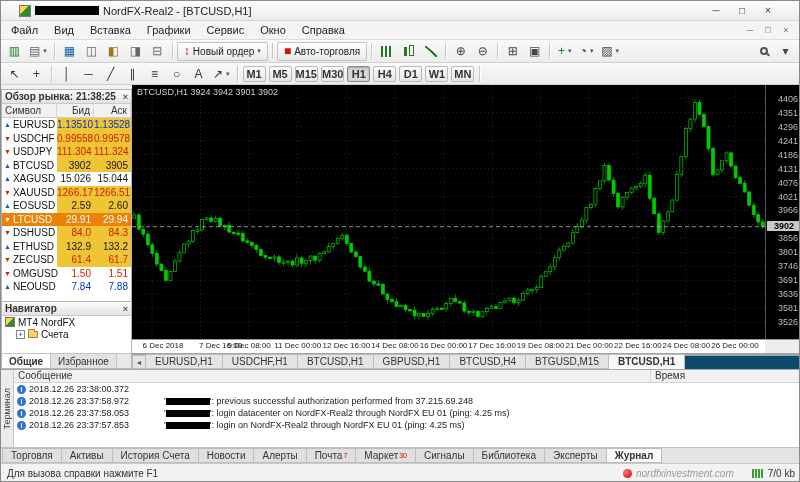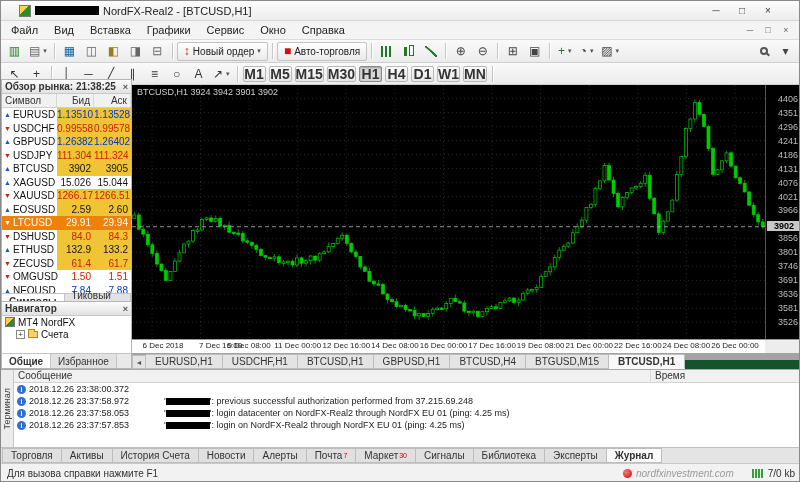--- a/index.html
+++ b/index.html
@@ -26,33 +26,33 @@
   .toolbar{position:absolute;left:0;width:798px;background:linear-gradient(#fafafa,#ebebeb);border-bottom:1px solid #cfcfcf;display:flex;align-items:center;padding:0 3px;gap:1px}
   #toolbar1{top:39px;height:23px}
   #toolbar2{top:62px;height:22px}
   .tbtn{height:19px;min-width:21px;display:flex;align-items:center;justify-content:center;gap:3px;padding:0 2px;border:1px solid transparent;border-radius:2px}
   .tbtn .glyph{font-size:12px;line-height:12px}
   .tbtn.labeled{padding:0 6px;border:1px solid #c3c3c3;background:linear-gradient(#fff,#e9e9e9)}
   .tbtn .tlabel{font-size:10px;color:#222}
   .dd{font-size:7px;color:#555}
   .tsep{width:1px;height:16px;background:#c6c6c6;box-shadow:1px 0 0 #fff;margin:0 3px}
   .tspacer{flex:1}
-  .tf-btn{min-width:23px;height:16px;margin:0 1px;display:flex;align-items:center;justify-content:center;font-size:14px;font-weight:bold;color:#333;background:linear-gradient(#fcfcfc,#e6e6e6);border:1px solid #b9b9b9;border-radius:2px}
+  .tf-btn{min-width:23px;height:16px;margin:0 1px;display:flex;align-items:center;justify-content:center;font-size:11px;font-weight:bold;color:#333;background:linear-gradient(#fcfcfc,#e6e6e6);border:1px solid #b9b9b9;border-radius:2px}
   .tf-btn.active{background:#d7d7d7;border-color:#8a8a8a;box-shadow:inset 0 1px 2px rgba(0,0,0,.25)}
   .icon-bars{width:11px;height:11px;background:repeating-linear-gradient(90deg,#207820 0 2px,transparent 2px 4px)}
   .icon-candles{width:3px;height:9px;background:#207820;box-shadow:6px -1px 0 0 #f8f8f8,6px -1px 0 1px #207820;margin-right:6px}
   .icon-line{width:12px;height:11px;background:linear-gradient(to top right,transparent 44%,#207820 46%,#207820 56%,transparent 58%)}
   .icon-magnifier{width:8px;height:8px;border:2px solid #555;border-radius:50%;position:relative}
   .icon-magnifier::after{content:'';position:absolute;width:5px;height:2px;background:#555;transform:rotate(45deg);right:-4px;bottom:-2px}
 
   
   .panel{position:absolute;left:0;width:131px;background:#fff;border:1px solid #b5b5b5}
   .panel-header{height:14px;background:linear-gradient(#fcfcfc,#e2e2e2);border-bottom:1px solid #c8c8c8;display:flex;align-items:center;padding:0 3px;font-size:10px;font-weight:bold;color:#333}
   .panel-close{margin-left:auto;color:#555;font-size:9px}
-  #market-watch{top:78px;height:260px}
+  #market-watch{top:88px;height:260px}
   .mw-cols{display:flex;height:14px;background:#f1f1f1;border-bottom:1px solid #cfcfcf;font-size:10px;color:#333}
   .mw-cols div{padding:1px 3px;border-right:1px solid #d8d8d8}
   .mw-c-sym{width:55px}
   .mw-c-bid,.mw-c-ask{width:37px;text-align:right}
   #mw-body{height:185px;overflow:hidden}
   .mw-row{display:flex;height:13.5px;font-size:10px;align-items:center}
   .mw-sym{width:55px;display:flex;align-items:center;gap:2px;padding-left:2px;color:#111}
   .mw-sym .arr{font-size:7px}
   .arr.up{color:#1558c0}
   .arr.down{color:#cc2200}
@@ -75,21 +75,21 @@
   #plot{position:absolute;left:0;top:0;width:633px;height:254px}
   #chart-header{position:absolute;left:5px;top:2px;font-size:9px;color:#cfcfcf;z-index:5}
   #price-scale{position:absolute;right:0;top:0;width:36px;height:254px;background:#000;border-left:1px solid #555}
   .plabel{position:absolute;right:3px;font-size:9px;color:#bdbdbd}
   .pcur{position:absolute;right:0;width:34px;text-align:center;font-size:9px;font-weight:bold;color:#000;background:#c8c8c8;z-index:3;padding:0 1px}
   #time-axis{position:absolute;left:0;bottom:0;width:633px;height:14px;background:#ffffff;border-top:1px solid #9a9a9a}
   #axis-corner{position:absolute;right:0;bottom:0;width:36px;height:14px;background:#ededed;border-top:1px solid #9a9a9a}
   .tlab{position:absolute;top:1px;width:62px;text-align:center;font-size:8px;color:#222;white-space:nowrap}
 
   
-  #chart-tabs{position:absolute;left:131px;top:352px;width:669px;height:16px;background:#14532d;border-top:7px solid #a3a3a3;display:flex;align-items:flex-end}
+  #chart-tabs{position:absolute;left:131px;top:352px;width:669px;height:16px;background:#0c4a6e;border-top:3px solid #a3a3a3;display:flex;align-items:flex-end}
   .ctab-scroll{width:14px;height:14px;display:flex;align-items:center;justify-content:center;font-size:7px;color:#555;background:#e4e4e4;border:1px solid #bdbdbd}
   .ctab{height:15px;padding:1px 9px;font-size:10px;color:#333;background:#e4e4e4;border:1px solid #bdbdbd;border-left:none;display:flex;align-items:center}
   .ctab.active{background:#f8f8f8;border-bottom-color:#f8f8f8;font-weight:bold}
 
   
   #terminal{position:absolute;left:0;top:368px;width:800px;height:94px;background:#fff;border-top:1px solid #a8a8a8}
   #term-vstrip{position:absolute;left:0;top:0;width:13px;height:78px;background:#ececec;border-right:1px solid #c6c6c6;display:flex;align-items:center;justify-content:center}
   #term-vstrip span{writing-mode:vertical-rl;transform:rotate(180deg);font-size:9px;color:#444}
   #term-cols{position:absolute;left:13px;top:0;right:0;height:13px;background:#f1f1f1;border-bottom:1px solid #d2d2d2;display:flex;font-size:10px;color:#333}
   #term-cols .th{padding:0 4px;border-right:1px solid #d8d8d8}
@@ -291,28 +291,20 @@
           <div class="mw-bid hl" style="color: rgb(0, 51, 204);">1.13510</div>
           <div class="mw-ask hl" style="color: rgb(0, 51, 204);">1.13528</div>
         </div>
         <div class="mw-row">
           <div class="mw-sym">
             <span class="arr down">▼</span>
             <span class="symt">USDCHF</span>
           </div>
           <div class="mw-bid hl" style="color: rgb(204, 34, 0);">0.99558</div>
           <div class="mw-ask hl" style="color: rgb(204, 34, 0);">0.99578</div>
-        </div>
-        <div class="mw-row">
-          <div class="mw-sym">
-            <span class="arr up">▲</span>
-            <span class="symt">GBPUSD</span>
-          </div>
-          <div class="mw-bid hl" style="color: rgb(0, 51, 204);">1.26382</div>
-          <div class="mw-ask hl" style="color: rgb(0, 51, 204);">1.26402</div>
         </div>
         <div class="mw-row">
           <div class="mw-sym">
             <span class="arr down">▼</span>
             <span class="symt">USDJPY</span>
           </div>
           <div class="mw-bid hl" style="color: rgb(204, 34, 0);">111.304</div>
           <div class="mw-ask hl" style="color: rgb(204, 34, 0);">111.324</div>
         </div>
         <div class="mw-row">

